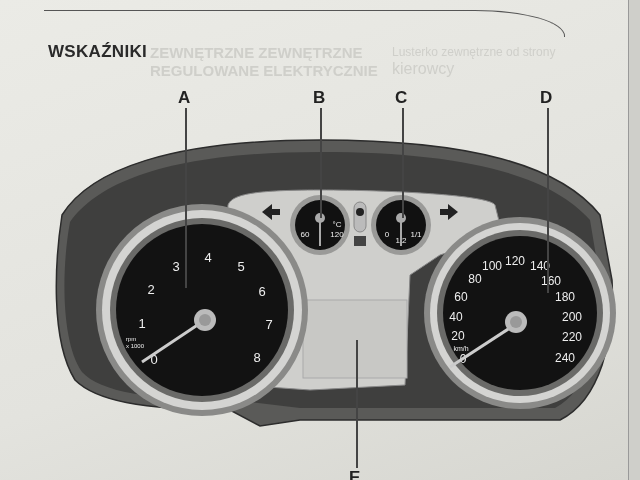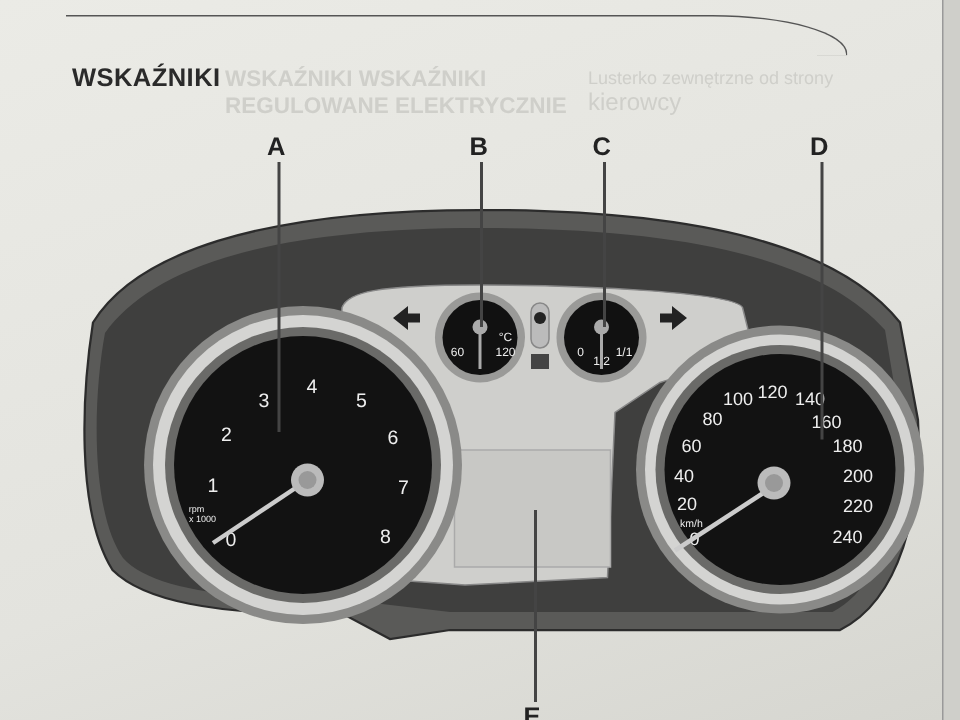--- a/index.html
+++ b/index.html
@@ -12,21 +12,21 @@
   .label{position:absolute;font-weight:bold;font-size:17px;color:#222;}
   .leader{position:absolute;width:1.5px;background:#444;}
   svg{position:absolute;left:0;top:0;}
 </style>
 </head>
 <body>
 
 <div class="page">
   <div class="topline"></div>
   <div class="heading">WSKAŹNIKI</div>
-  <div class="ghost" style="left:150px;top:44px;">WSKAŹNIKI WSKAŹNIKI</div>
+  <div class="ghost" style="left:150px;top:44px;">ZEWNĘTRZNE ZEWNĘTRZNE</div>
   <div class="ghost" style="left:150px;top:62px;">REGULOWANE ELEKTRYCZNIE</div>
   <div class="ghost" style="left:392px;top:44px;font-size:12px;font-weight:normal;">Lusterko zewnętrzne od strony</div>
   <div class="ghost" style="left:392px;top:60px;font-size:16px;font-weight:normal;">kierowcy</div>
 
   <svg width="628" height="480" viewBox="0 0 628 480">
 
     <path d="M62,215 C90,170 170,140 320,140 C470,140 560,165 600,215 L612,280 C615,340 600,400 560,420 L300,420 L260,426 L230,410 C140,410 95,400 75,380 C50,340 55,260 62,215 Z" fill="#5a5a58" stroke="#2c2c2c" stroke-width="1.5"></path>
     <path d="M70,222 C100,180 175,152 320,152 C465,152 550,175 590,220 L600,280 C602,335 590,390 555,408 L300,408 L232,400 C150,400 100,392 82,372 C60,340 62,265 70,222 Z" fill="#3f3f3e"></path>
 
     <path d="M228,205 C232,195 250,190 320,190 C390,190 490,195 495,205 L500,225 C498,240 470,245 440,255 L410,275 L405,385 L310,390 L240,385 C230,300 225,260 228,205 Z" fill="#cfcfcc" stroke="#888" stroke-width="1"></path>

